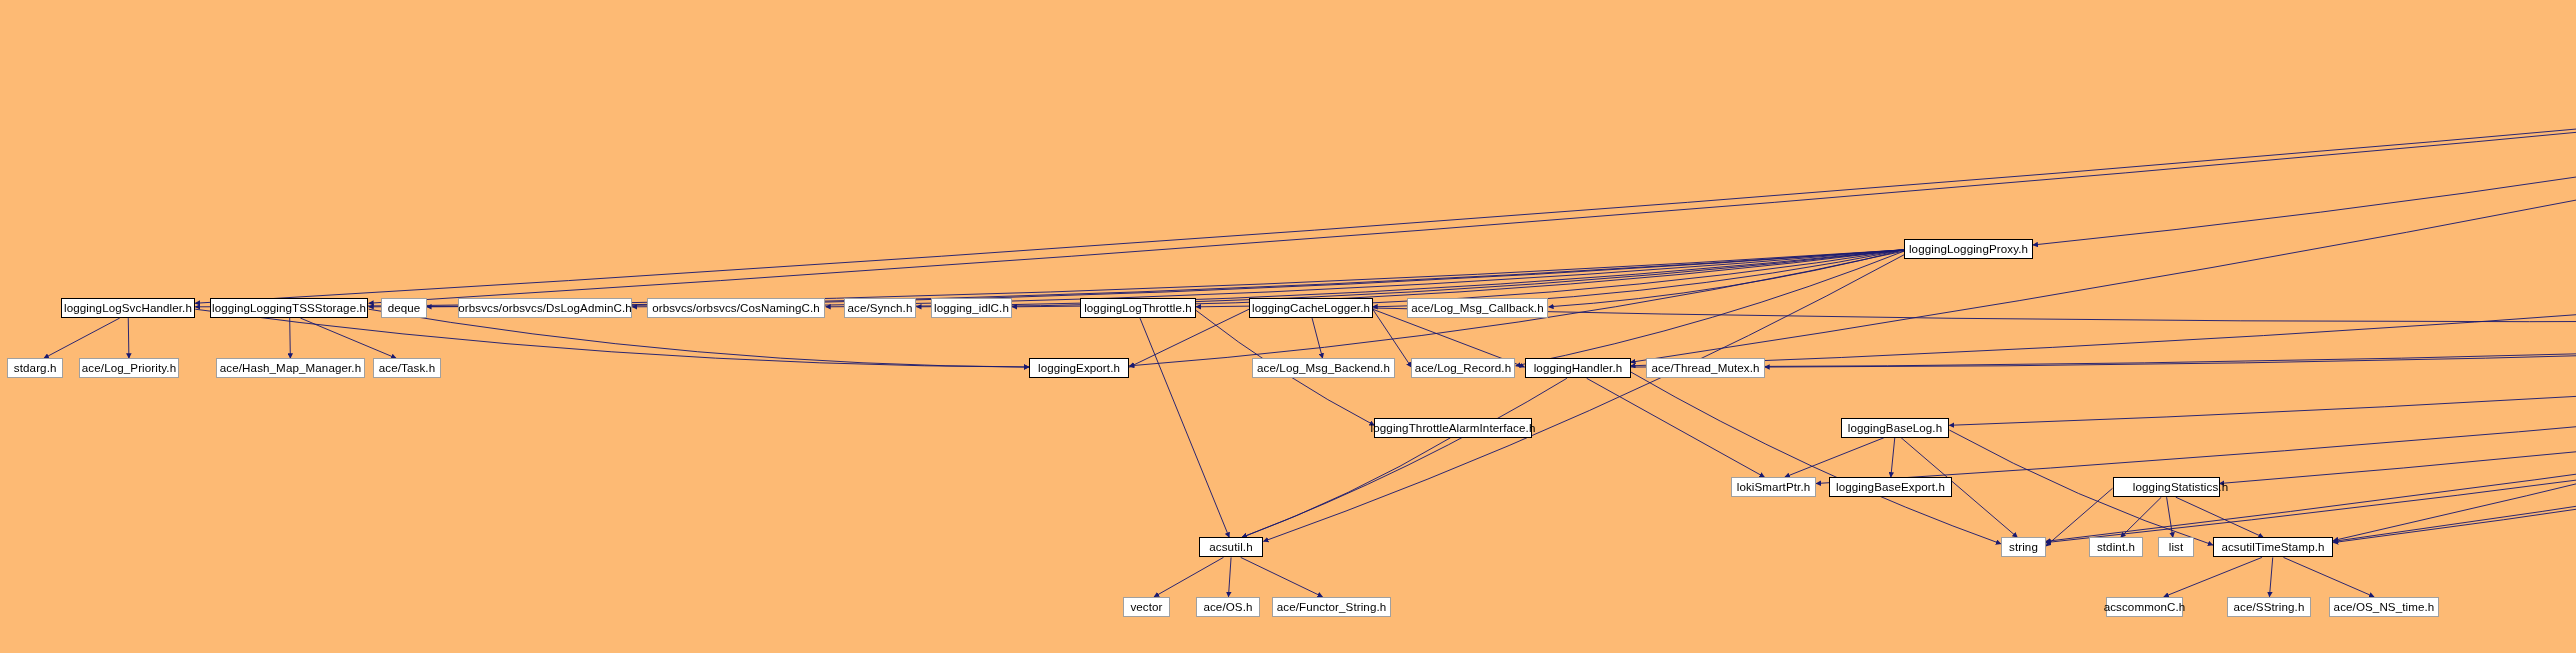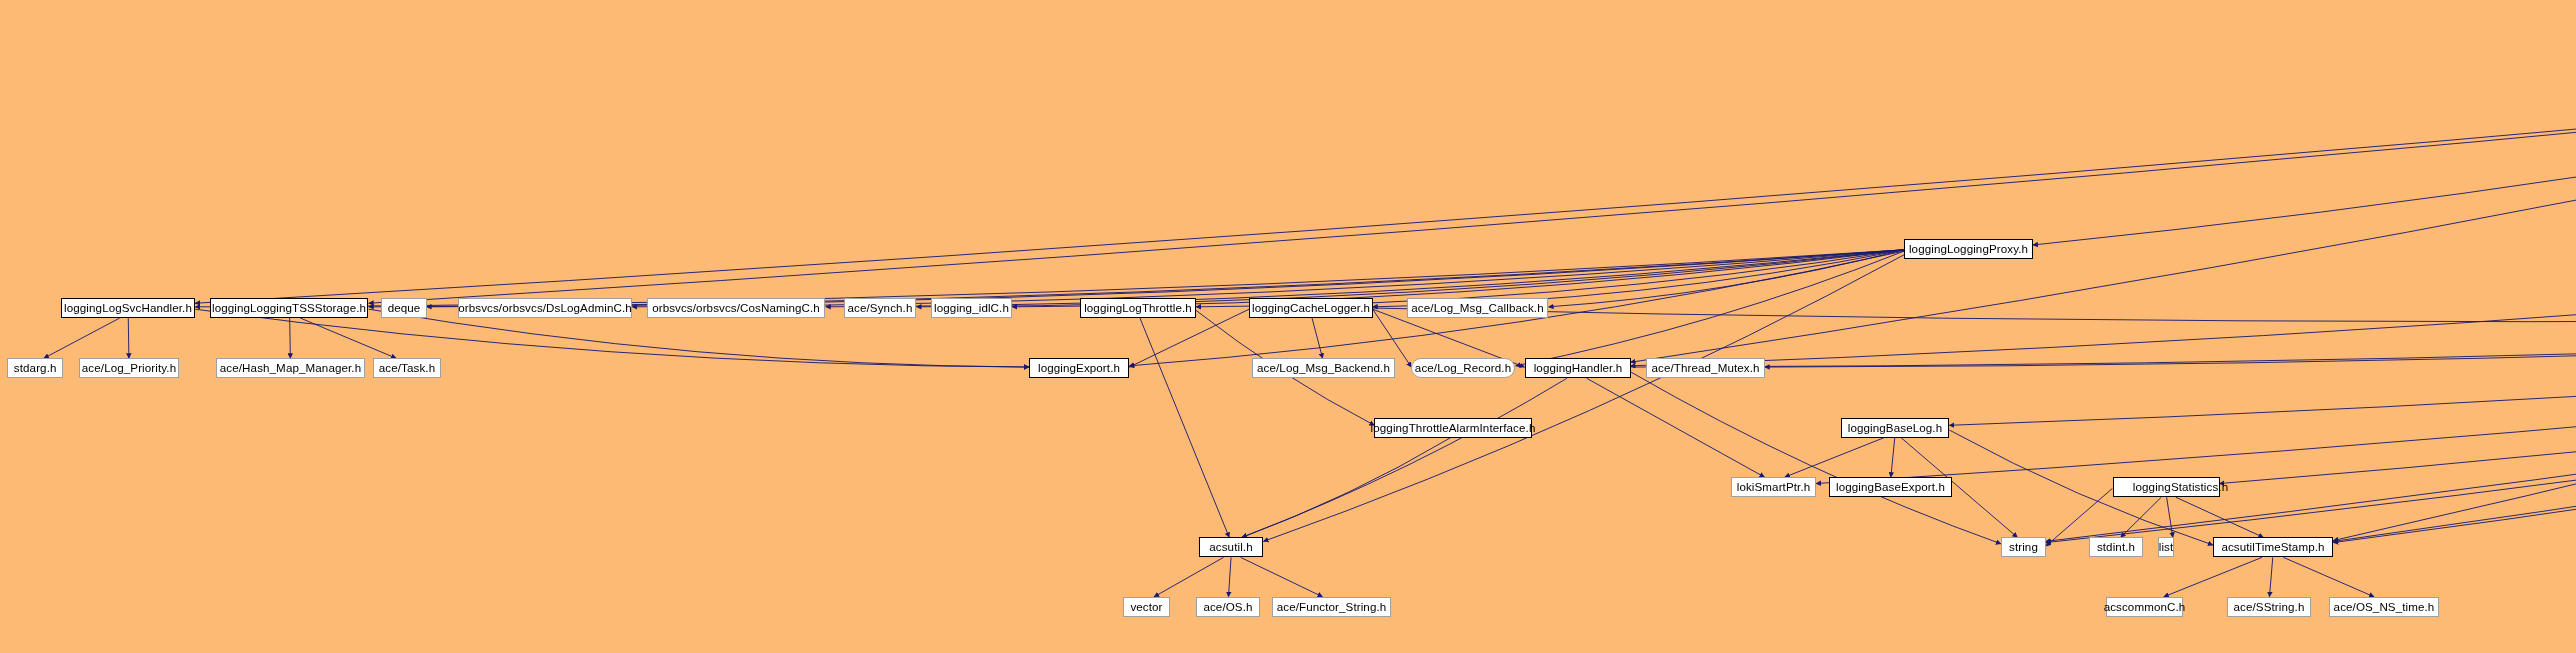--- a/index.html
+++ b/index.html
@@ -175,21 +175,21 @@
     </div>
     <div class="gnode " style="left: 373px; top: 358px; width: 68px;">
       <span class="lbl">ace/Task.h</span>
     </div>
     <div class="gnode strong" style="left: 1029px; top: 358px; width: 100px;">
       <span class="lbl">loggingExport.h</span>
     </div>
     <div class="gnode " style="left: 1252px; top: 358px; width: 143px;">
       <span class="lbl">ace/Log_Msg_Backend.h</span>
     </div>
-    <div class="gnode " style="left: 1411px; top: 358px; width: 104px; border-radius: 10px;">
+    <div class="gnode " style="left: 1411px; top: 358px; width: 104px;">
       <span class="lbl">ace/Log_Record.h</span>
     </div>
     <div class="gnode strong" style="left: 1525px; top: 358px; width: 106px;">
       <span class="lbl">loggingHandler.h</span>
     </div>
     <div class="gnode " style="left: 1646px; top: 358px; width: 119px;">
       <span class="lbl">ace/Thread_Mutex.h</span>
     </div>
     <div class="gnode strong" style="left: 1374px; top: 418px; width: 158px;">
       <span class="lbl">loggingThrottleAlarmInterface.h</span>
@@ -205,21 +205,21 @@
     </div>
     <div class="gnode strong" style="left: 2113px; top: 477px; width: 107px; padding-left: 28px;">
       <span class="lbl">loggingStatistics.h</span>
     </div>
     <div class="gnode " style="left: 2001px; top: 537px; width: 45px;">
       <span class="lbl">string</span>
     </div>
     <div class="gnode " style="left: 2089px; top: 537px; width: 54px;">
       <span class="lbl">stdint.h</span>
     </div>
-    <div class="gnode " style="left: 2158px; top: 537px; width: 16px;">
+    <div class="gnode " style="left: 2158px; top: 537px; width: 36px;">
       <span class="lbl">list</span>
     </div>
     <div class="gnode strong" style="left: 2213px; top: 537px; width: 120px;">
       <span class="lbl">acsutilTimeStamp.h</span>
     </div>
     <div class="gnode strong" style="left: 1199px; top: 537px; width: 64px;">
       <span class="lbl">acsutil.h</span>
     </div>
     <div class="gnode " style="left: 1123px; top: 597px; width: 47px;">
       <span class="lbl">vector</span>

